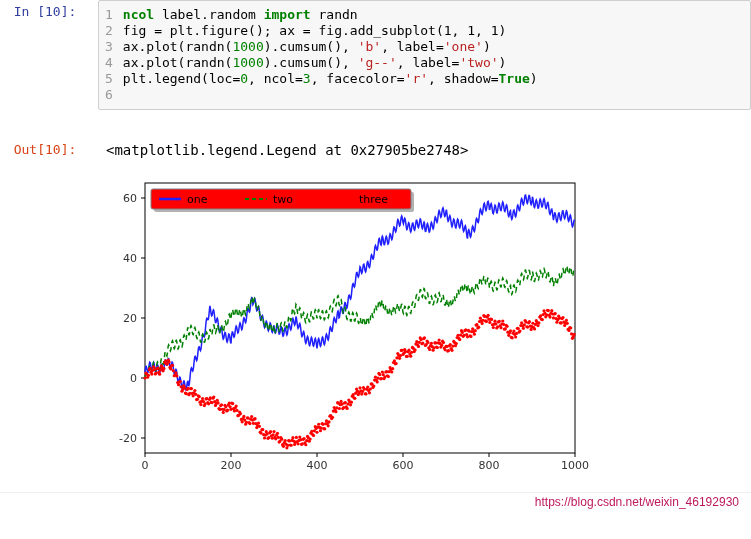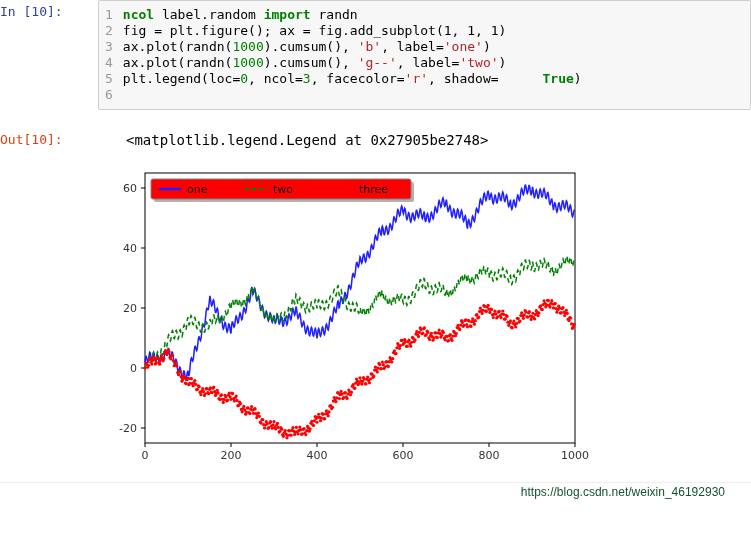--- a/index.html
+++ b/index.html
@@ -11,21 +11,21 @@
     width: 751px;
   }
   .cell {
     display: flex;
     align-items: flex-start;
     padding: 0;
   }
   .prompt {
     width: 90px;
     flex: 0 0 90px;
-    text-align: left;
+    text-align: center;
     padding: 4px 8px 0 0;
     font-family: Consolas, monospace;
     font-size: 13px;
     line-height: 16px;
   }
   .in-prompt { color: #303f9f; }
   .out-prompt { color: #d84315; }
   .code-area {
     flex: 1;
     background: #f7f7f7;
@@ -39,21 +39,21 @@
   }
   .gutter {
     color: #999;
     text-align: right;
     padding-right: 10px;
     user-select: none;
   }
   .gutter div { height: 16px; }
   .codelines div { height: 16px; white-space: pre; }
   .kw    { color: #008000; font-weight: bold; }
-  .bool  { color: #008000; font-weight: bold; margin-left: 44px; }
+  .bool  { color: #008000; font-weight: bold; }
   .str   { color: #ba2121; }
   .num   { color: #008000; }
 
   .output-area {
     flex: 1;
     padding: 4px 8px;
     font-family: Consolas, monospace;
     font-size: 14px;
     line-height: 16px;
   }
@@ -66,24 +66,24 @@
   svg { display: block; }
   .axisline { stroke: #000; stroke-width: 1; fill: none; }
   .tick { stroke: #000; stroke-width: 1; }
   .ticklabel { font-family: "DejaVu Sans", sans-serif; font-size: 11px; fill: #333; }
   .legend-box { fill: #ff0000; stroke: #808080; stroke-width: 1; }
   .legend-shadow { fill: rgba(0,0,0,0.3); }
   .legend-text { font-family: "DejaVu Sans", sans-serif; font-size: 11px; fill: #000; }
   .watermark {
     position: relative;
     text-align: right;
-    color: #14532d;
+    color: #be185d;
     font-family: Arial, sans-serif;
     font-size: 12px;
-    padding-right: 26px;
+    padding-right: 12px;
     margin-top: 2px;
   }
   .thin-sep {
     border: none;
     border-top: 1px solid #eee;
     margin: 4px 0 2px 0;
   }
 </style>
 </head>
 <body>
@@ -102,21 +102,21 @@
     <div class="codelines">
       <div><span class="kw">ncol</span><span> label.random </span><span class="kw">import</span><span> randn</span></div>
       <div><span>fig = plt.figure(); ax = fig.add_subplot(1, 1, 1)</span></div>
       <div><span>ax.plot(randn(</span><span class="num">1000</span><span>).cumsum(), </span><span class="str">'b'</span><span>, label=</span><span class="str">'one'</span><span>)</span></div>
       <div><span>ax.plot(randn(</span><span class="num">1000</span><span>).cumsum(), </span><span class="str">'g--'</span><span>, label=</span><span class="str">'two'</span><span>)</span></div>
       <div><span>plt.legend(loc=</span><span class="num">0</span><span>, ncol=</span><span class="num">3</span><span>, facecolor=</span><span class="str">'r'</span><span>, shadow=</span><span class="bool">True</span><span>)</span></div>
     </div>
   </div>
 </div>
 
-<div class="cell" style="margin-top:18px;gap:20px;">
+<div class="cell" style="margin-top:28px;">
   <div class="prompt out-prompt">Out[10]:</div>
   <div class="output-area">&lt;matplotlib.legend.Legend at 0x27905be2748&gt;</div>
 </div>
 
 <div class="chart-wrap">
   <svg id="chart" width="500" height="320">
       <rect x="55" y="15" width="430" height="270" class="axisline"></rect>
       <line x1="55" y1="285" x2="55" y2="289" class="tick"></line>
       <text x="55" y="301" text-anchor="middle" class="ticklabel">0</text>
       <line x1="141" y1="285" x2="141" y2="289" class="tick"></line>

